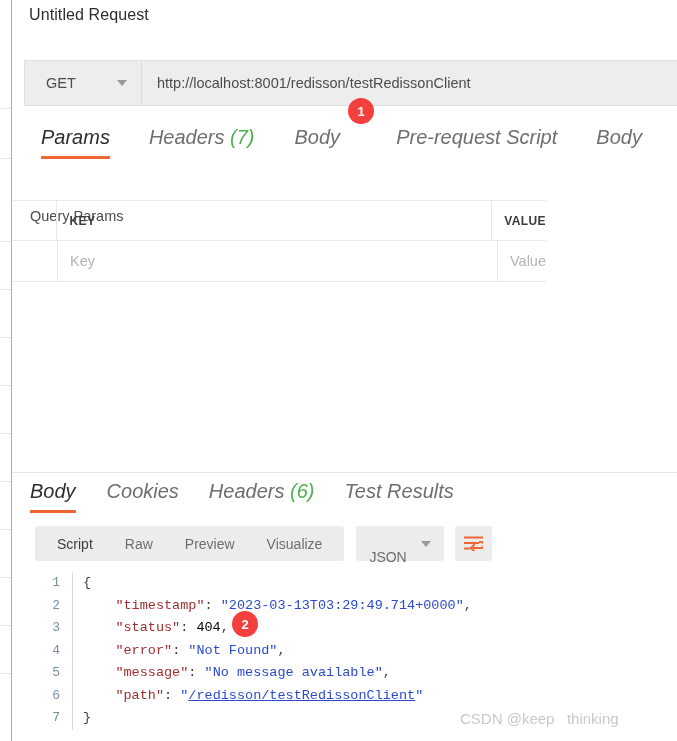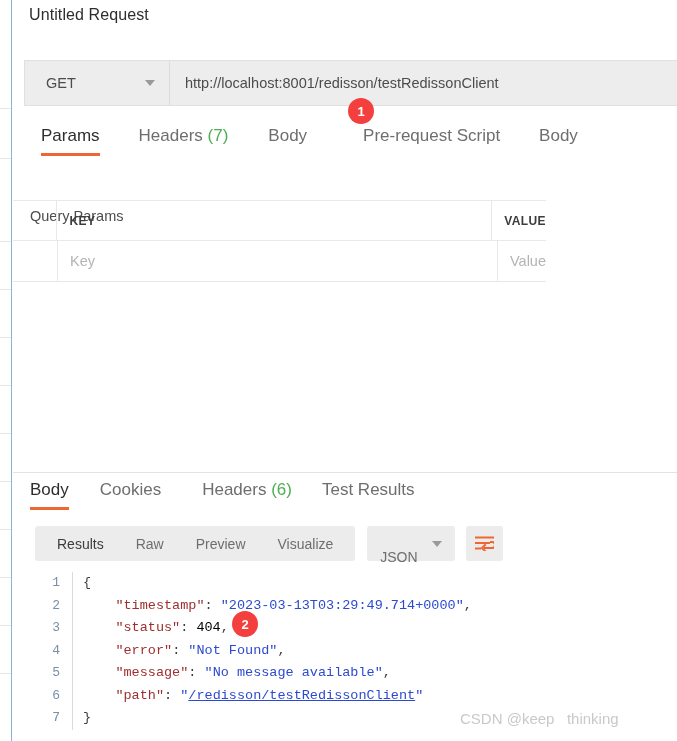--- a/index.html
+++ b/index.html
@@ -71,21 +71,21 @@
     left: 11px; top: 60px;
     width: 668px;
     height: 46px;
     background: #ededed;
     border: 1px solid #e0e0e0;
     box-sizing: border-box;
     display: flex;
     align-items: stretch;
   }
   #method-select {
-    width: 145px;
+    width: 117px;
     display: flex;
     align-items: center;
     justify-content: space-between;
     padding: 0 14px 0 21px;
     box-sizing: border-box;
     border-right: 1px solid #dcdcdc;
     cursor: pointer;
   }
   #method-select .method-label {
     font-size: 14.5px;
@@ -113,25 +113,26 @@
   #request-tabs {
     position: absolute;
     left: 11px; top: 126px;
     width: 668px;
     height: 32px;
     display: flex;
     align-items: flex-start;
   }
   .rtab {
     position: relative;
-    font-size: 17px;
+    font-size: 20px;
     color: #6e6e6e;
     padding: 0 0 10px 0;
     cursor: pointer;
     white-space: nowrap;
+    font-style: italic;
   }
   .rtab.active { color: #2e2e2e; }
   .rtab.active::after {
     content: "";
     position: absolute;
     left: 0; right: 0; bottom: 0;
     height: 3px;
     background: #ef6633;
   }
   .rtab .count { color: #4caf50; }
@@ -394,32 +395,32 @@
 
   <div id="split-divider"></div>
 
   <div id="response-tabs">
     <div class="rtab active" style="margin-left:6px">
       <span>Body</span>
     </div>
     <div class="rtab" style="margin-left:31px">
       <span>Cookies</span>
     </div>
-    <div class="rtab" style="margin-left:41px">
+    <div class="rtab" style="margin-left:30px">
       <span>Headers</span>
       <span class="count">(6)</span>
     </div>
     <div class="rtab" style="margin-left:30px">
       <span>Test Results</span>
     </div>
   </div>
 
   <div id="response-toolbar">
     <div id="view-modes">
-      <div class="vmode active">Results</div>
+      <div class="vmode active">Script</div>
       <div class="vmode">Raw</div>
       <div class="vmode">Preview</div>
       <div class="vmode">Visualize</div>
     </div>
     <div id="lang-select">
       <span class="lang-label">JSON</span>
       <span class="caret-down"></span>
     </div>
     <div id="wrap-button">
       <svg width="19" height="15" viewBox="0 0 19 15">

